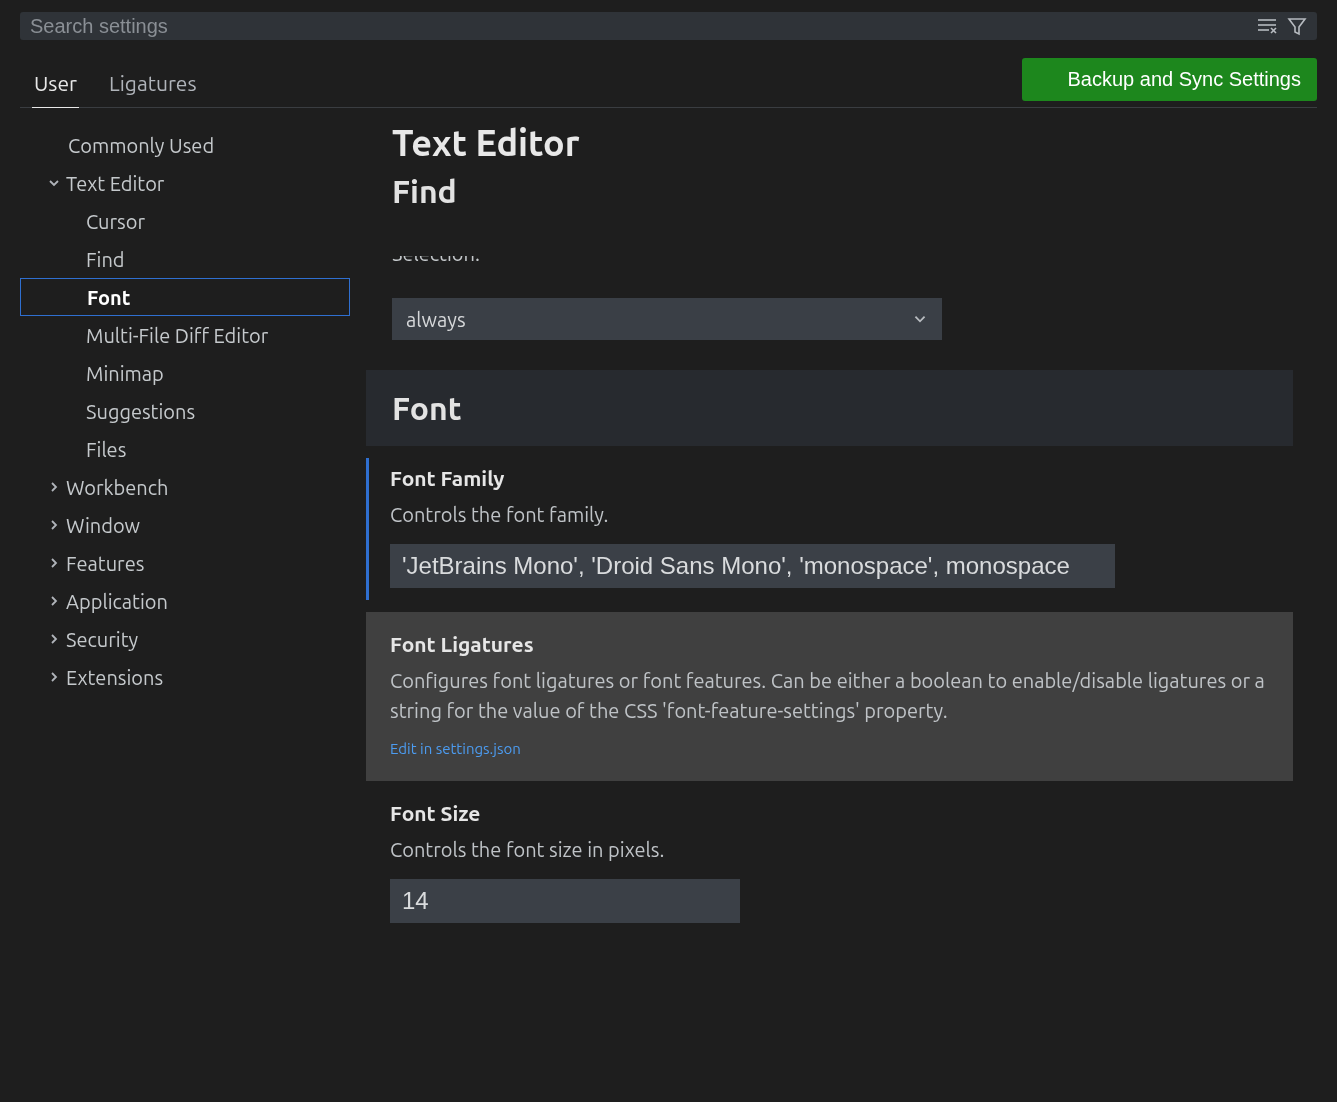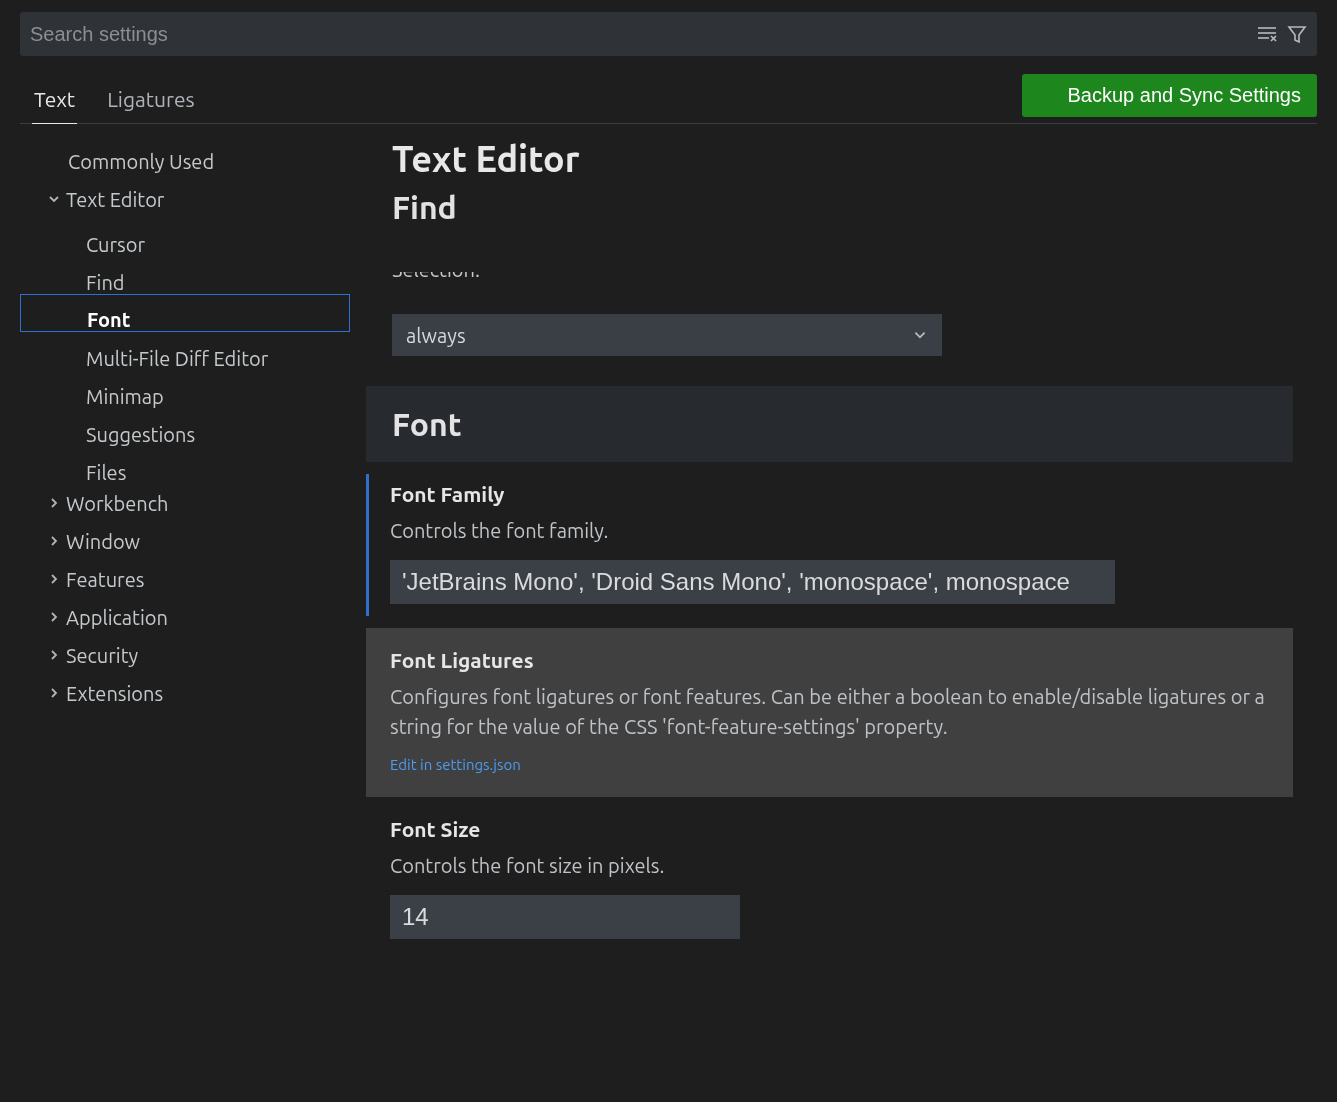--- a/index.html
+++ b/index.html
@@ -13,21 +13,21 @@
     overflow: hidden;
   }
   body { padding: 12px 20px 0 20px; }
 
   
   .search-row {
     display: flex;
     align-items: center;
     background: #2f3338;
     border-radius: 3px;
-    height: 44px;
+    height: 28px;
     padding: 0 10px;
   }
   .search-input {
     flex: 1;
     background: transparent;
     border: none;
     outline: none;
     color: #cccccc;
     font-size: 20px;
     height: 100%;
@@ -90,21 +90,21 @@
   }
   .tree-item {
     display: flex;
     align-items: center;
     height: 38px;
     cursor: pointer;
     white-space: nowrap;
   }
   .tree-item.level-0 { padding-left: 48px; }
   .tree-item.level-1 { padding-left: 48px; }
-  .tree-item.level-2 { padding-left: 66px; align-items: flex-end; }
+  .tree-item.level-2 { padding-left: 66px; }
   .tree-item .chev {
     width: 24px; height: 24px;
     margin-left: -26px;
     display: flex; align-items: center; justify-content: center;
     color: #b0b4ba;
   }
   .tree-item.selected {
     border: 1px solid #2f6fd0;
     color: #ffffff;
     font-weight: 600;
@@ -226,21 +226,21 @@
     <span class="icon-btn">
       <svg width="20" height="20" viewBox="0 0 20 20" stroke="currentColor" fill="none" stroke-width="1.6">
         <path d="M2 3 L18 3 L12 11 L12 18 L8 16 L8 11 Z"></path>
       </svg>
     </span>
   </div>
 </div>
 
 <div class="tabs-row">
   <div class="tabs">
-    <div class="tab active">Text</div>
+    <div class="tab active">User</div>
     <div class="tab">Ligatures</div>
   </div>
   <button class="sync-btn">Backup and Sync Settings</button>
 </div>
 
 <div class="columns">
 
   <div class="sidebar">
     <div class="tree-item level-0">
       <span>Commonly Used</span>

